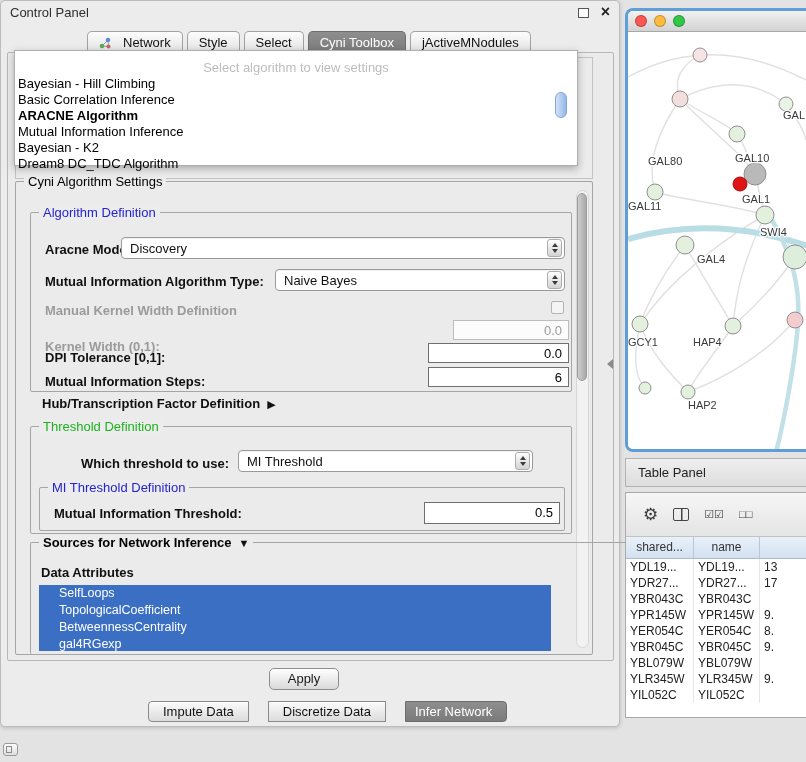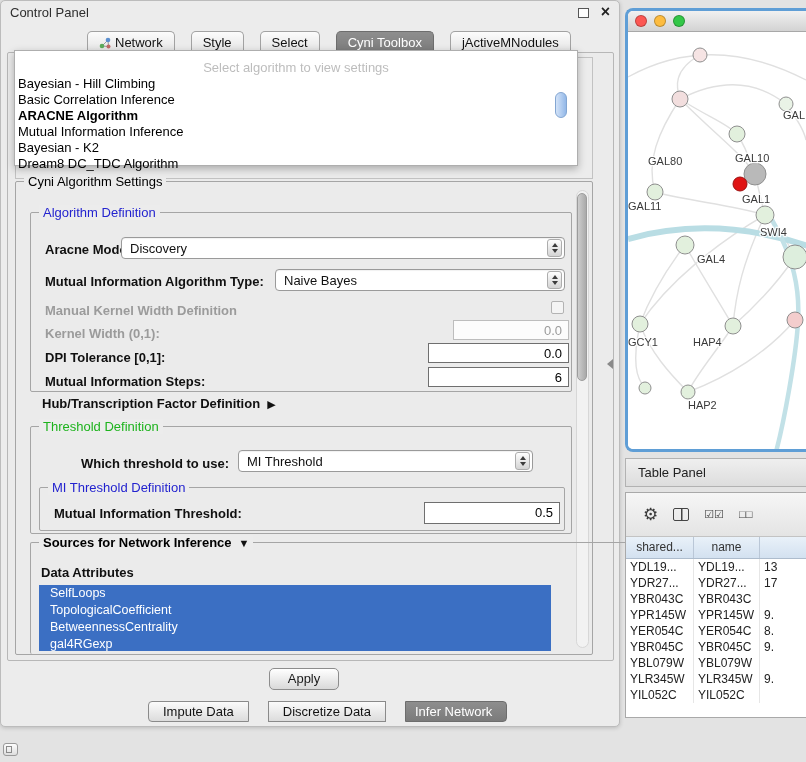--- a/index.html
+++ b/index.html
@@ -10,23 +10,23 @@
   
   #control-panel{position:absolute;left:0;top:8;width:620px;height:727px;
     background:#ececec;border:1px solid #bcbcbc;border-radius:5px;
     box-shadow:0 1px 4px rgba(0,0,0,.18);}
   .cp-title{position:absolute;left:9px;top:4px;font-size:13px;color:#2e2e2e;}
   #btn-float{position:absolute;right:30px;top:7px;width:11px;height:10px;
     border:1.5px solid #555;background:#fdfdfd;}
   #btn-close{position:absolute;right:9px;top:1px;font-size:16px;font-weight:bold;color:#222;line-height:20px;}
 
   #tab-bar{position:absolute;left:86px;top:30px;height:22px;display:flex;z-index:5;}
-  .tab{height:22px;line-height:20px;padding:0 11px;margin-right:16px;font-size:13px;
+  .tab{height:22px;line-height:20px;padding:0 11px;margin-right:4px;font-size:13px;
     background:linear-gradient(#fcfcfc,#e2e2e2);border:1px solid #a2a2a2;border-bottom:none;
-    border-radius:5px 5px 0 0;display:flex;align-items:center;gap:4px;color:#111;}
+    border-radius:5px 5px 0 0;display:flex;align-items:center;gap:12px;color:#111;}
   .tab.active{background:linear-gradient(#8e8e8e,var(--active-tab));color:#fff;border-color:#6d6d6d;}
   .tabicon svg{display:block;}
 
   #content-inset{position:absolute;left:6px;top:51px;width:607px;height:609px;
     border:1px solid #b7b7b7;background:#ebebeb;border-radius:2px;}
   #ghost-box{position:absolute;left:14px;top:56px;width:578px;height:122px;
     border:1px solid #c2c2c2;background:#ececec;}
 
   
   #algo-overlay{position:absolute;left:13px;top:49px;width:564px;height:116px;z-index:30;
@@ -58,21 +58,21 @@
 
   .tfield{position:absolute;height:20px;background:#fff;border:1px solid #6f6f6f;
     font-size:13px;text-align:right;padding:2px 6px 0 0;color:#000;}
   .tfield.dis{border-color:#bdbdbd;color:#9b9b9b;background:#fcfcfc;}
   .checkbox{position:absolute;width:13px;height:13px;border:1px solid #b3b3b3;background:#f4f4f4;border-radius:2px;}
 
   .arrow-inline{font-weight:normal;font-size:11px;margin-left:7px;color:#111;}
 
   
   #attr-list{position:absolute;left:8px;top:42px;width:512px;height:66px;overflow:hidden;background:#fff;}
-  .attr-item{height:17px;line-height:16px;padding-left:11px;font-size:12.5px;color:#fff;
+  .attr-item{height:17px;line-height:16px;padding-left:20px;font-size:12.5px;color:#fff;
     background:var(--selection-blue);white-space:nowrap;}
 
   
   #sb-track{position:absolute;right:3px;top:8px;bottom:6px;width:13px;background:#f2f2f2;
     border:1px solid #d7d7d7;border-radius:7px;}
   #sb-thumb{position:absolute;left:0px;top:2px;width:10px;height:188px;border-radius:6px;
     background:linear-gradient(90deg,#cdcdcd,#a9a9a9);border:1px solid #9c9c9c;}
 
   #apply-btn{position:absolute;left:268px;top:667px;width:70px;height:22px;border:1px solid #8d8d8d;
     border-radius:5px;background:linear-gradient(#ffffff,#d9d9d9);font-size:13px;text-align:center;line-height:20px;}
@@ -198,21 +198,21 @@
         <span class="val">Naive Bayes</span>
         <span class="stp">
             <i class="tri-up"></i>
             <i class="tri-dn"></i>
           </span>
       </div>
 
       <div class="lbl dis" style="left:14px;top:90px;">Manual Kernel Width Definition</div>
       <div class="checkbox" style="left:520px;top:88px;"></div>
 
-      <div class="lbl dis" style="left:14px;top:113px;">Kernel Width (0,1):</div>
+      <div class="lbl dis" style="left:14px;top:126px;">Kernel Width (0,1):</div>
       <div class="tfield dis" style="left:422px;top:107px;width:116px;">0.0</div>
 
       <div class="lbl" style="left:14px;top:137px;">DPI Tolerance [0,1]:</div>
       <div class="tfield" style="left:397px;top:130px;width:141px;">0.0</div>
 
       <div class="lbl" style="left:14px;top:161px;">Mutual Information Steps:</div>
       <div class="tfield" style="left:397px;top:154px;width:141px;">6</div>
     </div>
 
     <div class="lbl" style="left:26px;top:214px;">

